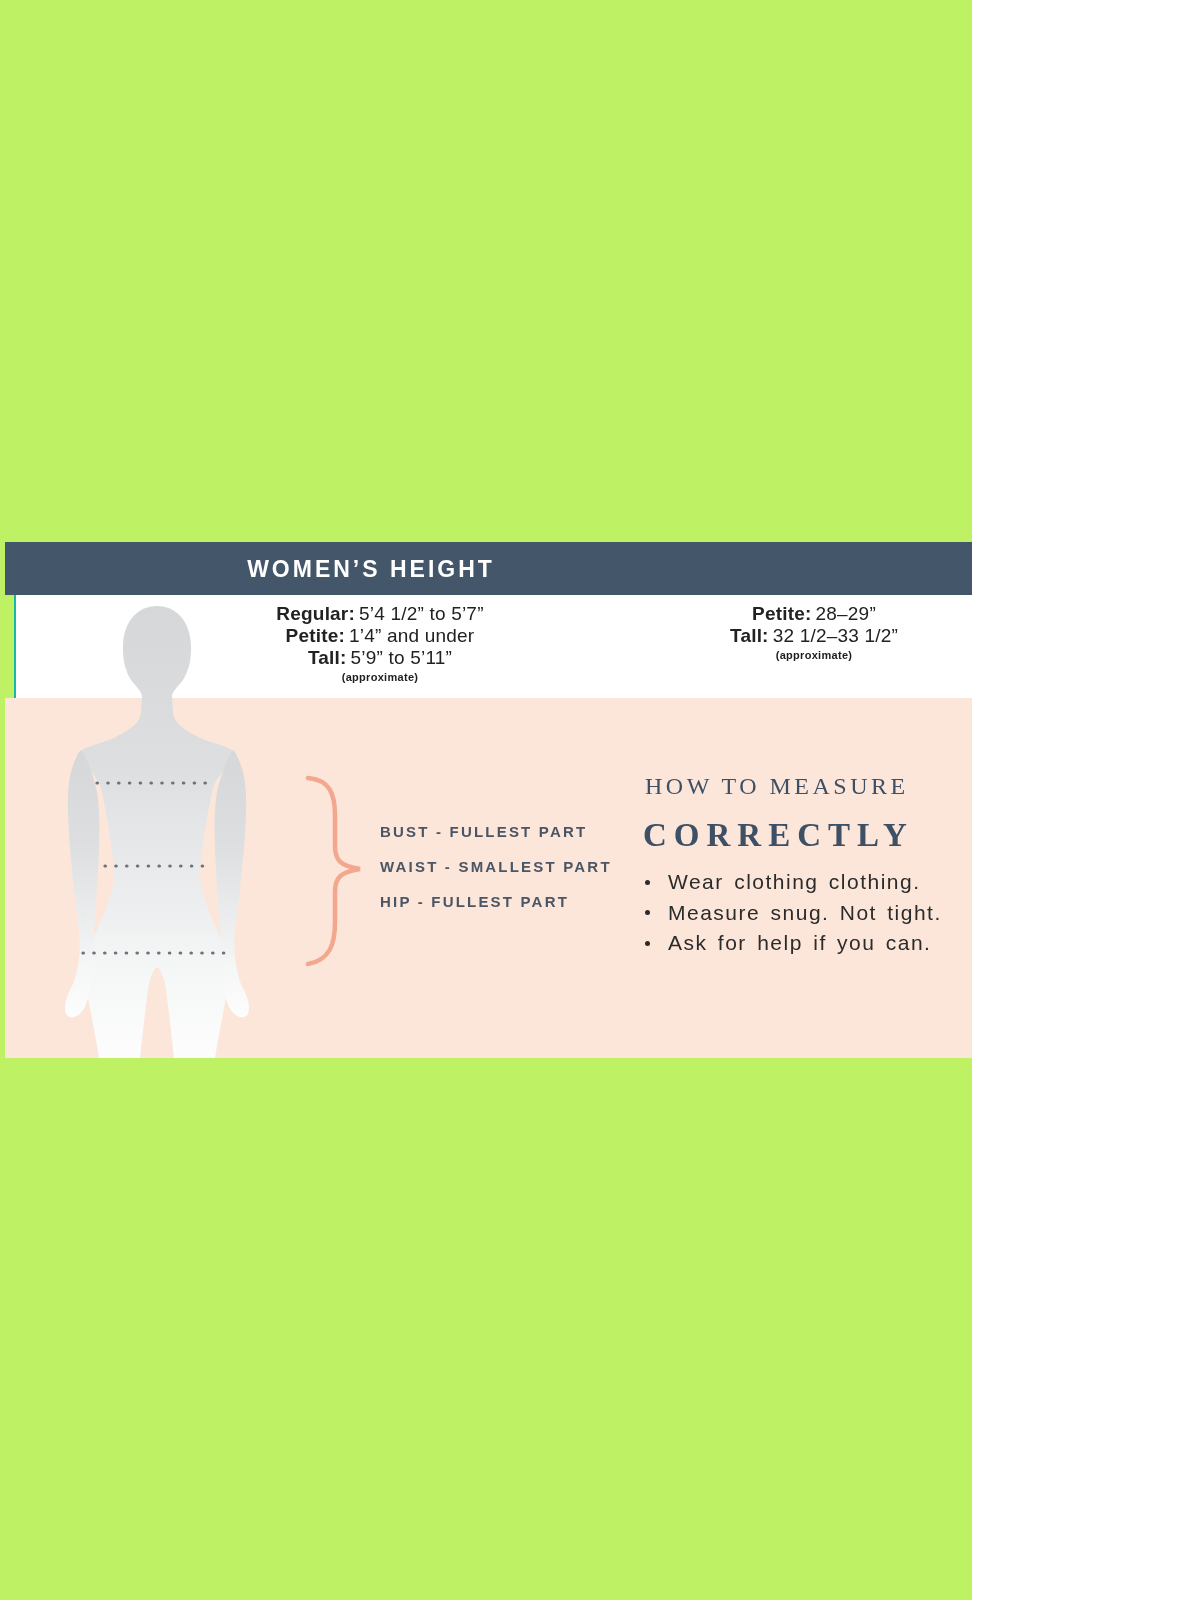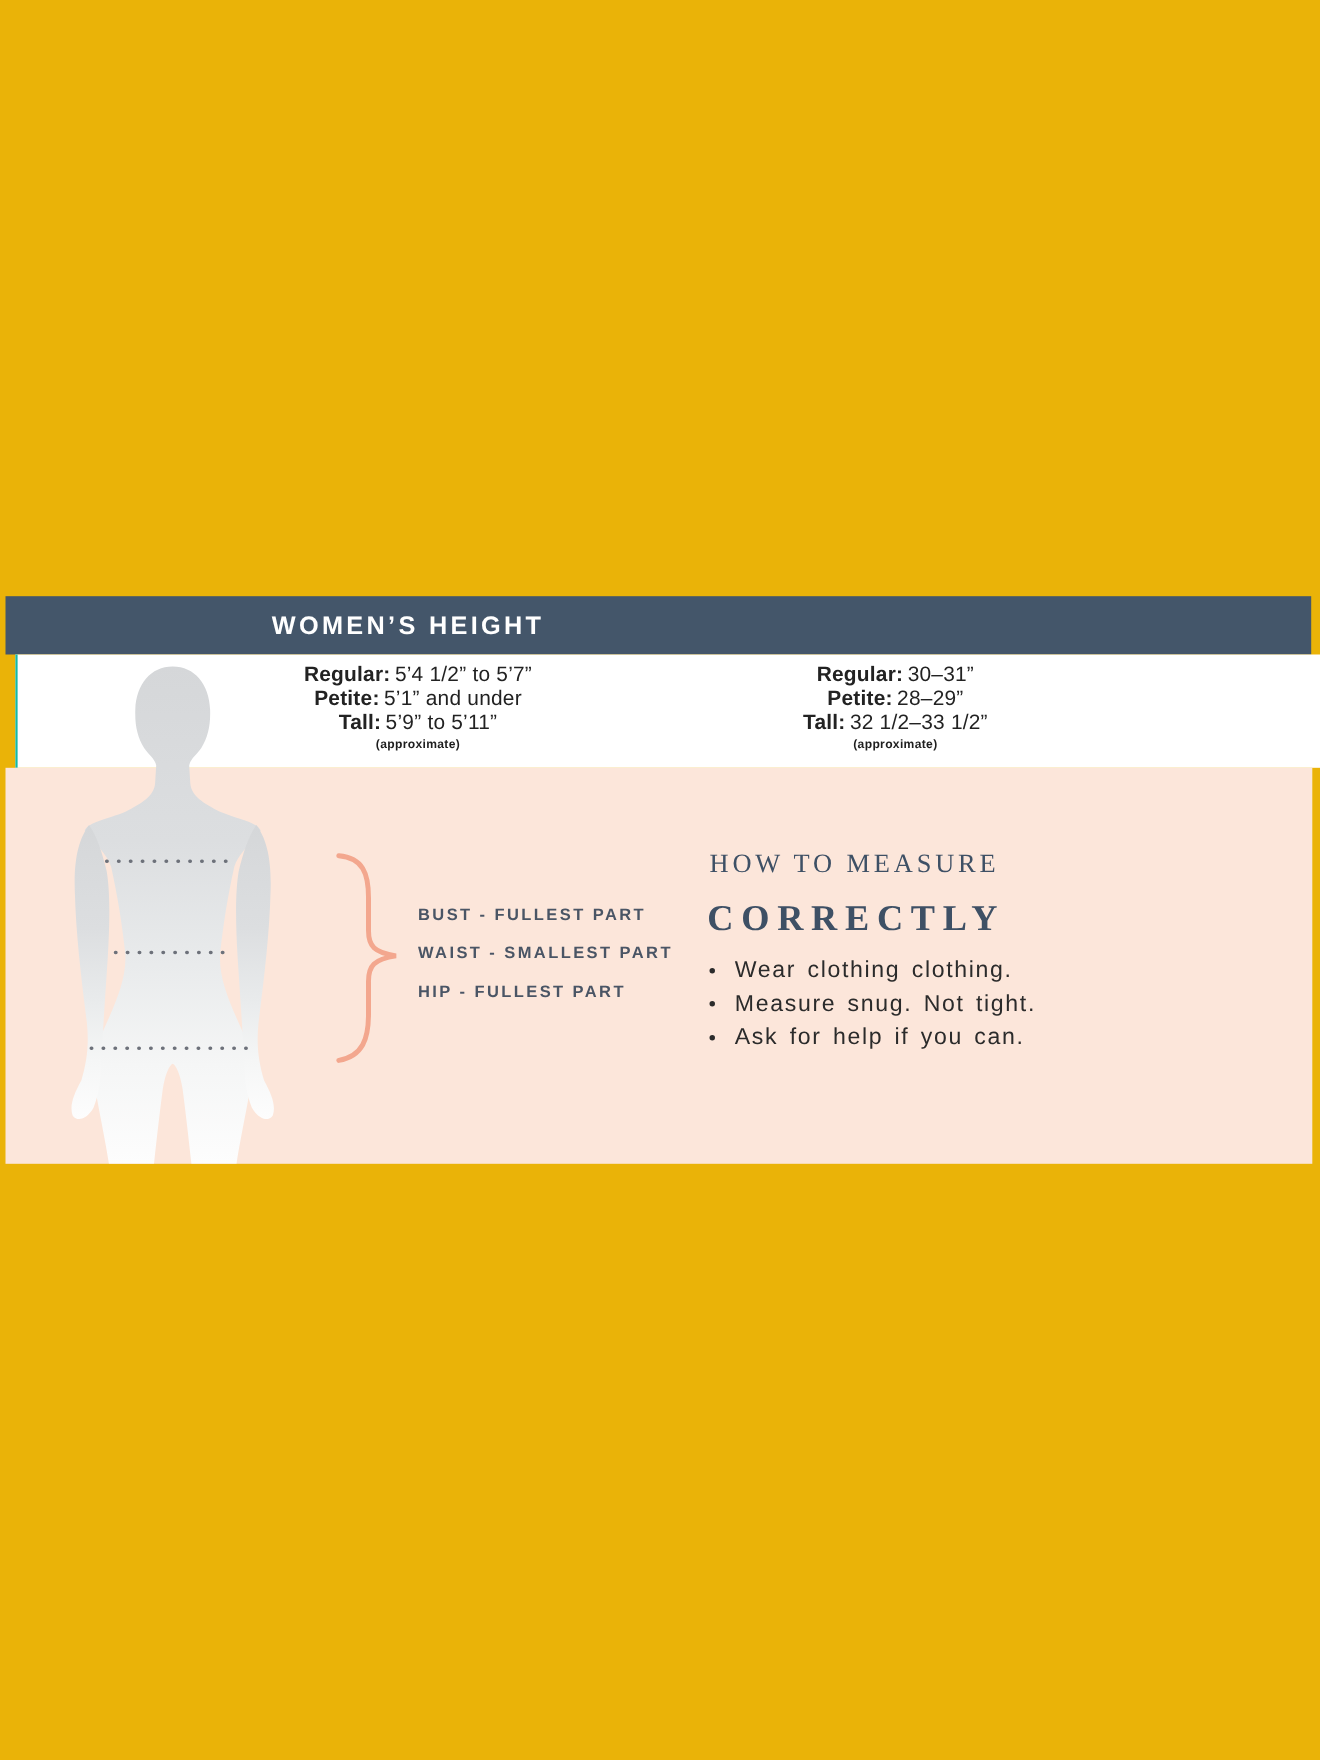--- a/index.html
+++ b/index.html
@@ -1,17 +1,17 @@
 <!DOCTYPE html>
 <html><head>
 <meta charset="utf-8">
 <style>
   html,body{margin:0;padding:0;background:#ffffff;}
   #canvas{
-    position:relative;width:1200px;height:1600px;background:#eab308;overflow:hidden;
+    position:relative;width:972px;height:1600px;background:#bef264;overflow:hidden;
     font-family:"Liberation Sans",sans-serif;
   }
   
   .bar{position:absolute;left:5px;top:542px;width:1187px;height:53px;background:#44566a;}
   .bar-col{position:absolute;top:50%;transform:translateY(-50%);text-align:center;
     color:#ffffff;font-weight:bold;font-size:23px;letter-spacing:3px;white-space:nowrap;}
   .bar-col.c1{left:161px;width:410px;}
   .bar-col.c2{left:595px;width:420px;}
   
   .strip{position:absolute;left:14px;top:595px;width:1185px;height:103px;background:#ffffff;
@@ -50,31 +50,28 @@
   <div class="bar">
     <div class="bar-col c1">WOMEN’S HEIGHT</div>
   </div>
 
   <div class="strip">
     <div class="vcol c1">
       <div class="vrow">
         <b>Regular:</b><span>5’4 1/2” to 5’7”</span>
       </div>
       <div class="vrow">
-        <b>Petite:</b><span>5’1” and under</span>
+        <b>Petite:</b><span>1’4” and under</span>
       </div>
       <div class="vrow">
         <b>Tall:</b><span>5’9” to 5’11”</span>
       </div>
       <div class="vnote">(approximate)</div>
     </div>
     <div class="vcol c2">
-      <div class="vrow">
-        <b>Regular:</b><span>30–31”</span>
-      </div>
       <div class="vrow">
         <b>Petite:</b><span>28–29”</span>
       </div>
       <div class="vrow">
         <b>Tall:</b><span>32 1/2–33 1/2”</span>
       </div>
       <div class="vnote">(approximate)</div>
     </div>
   </div>
 

